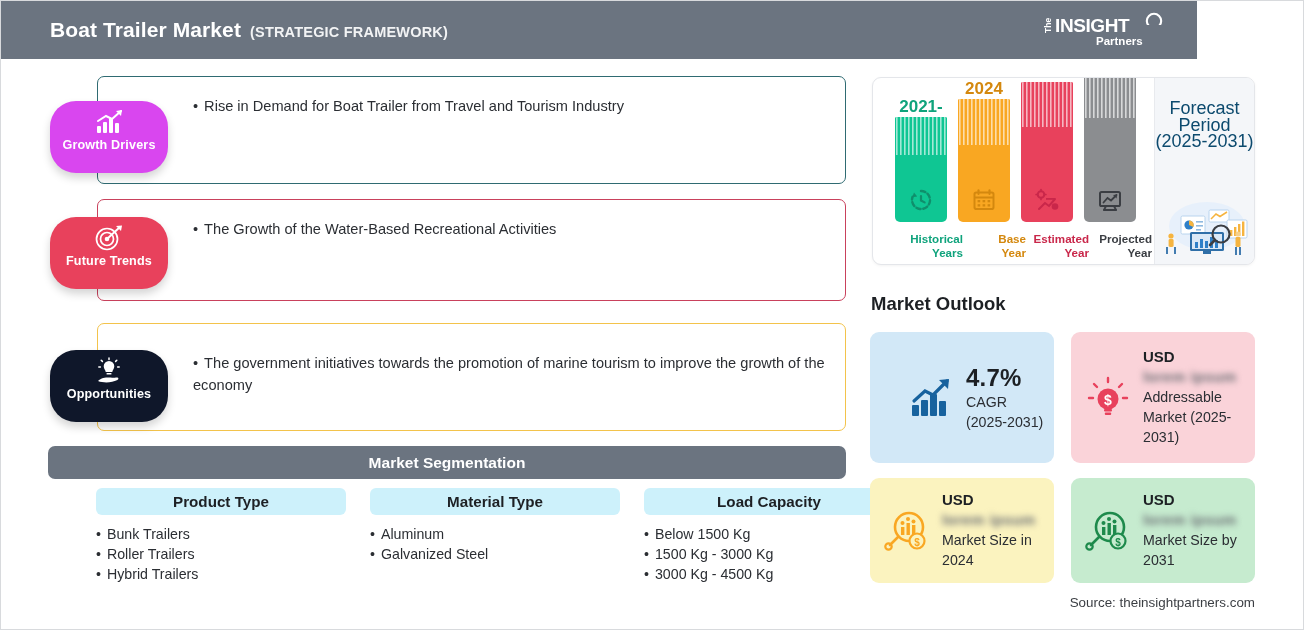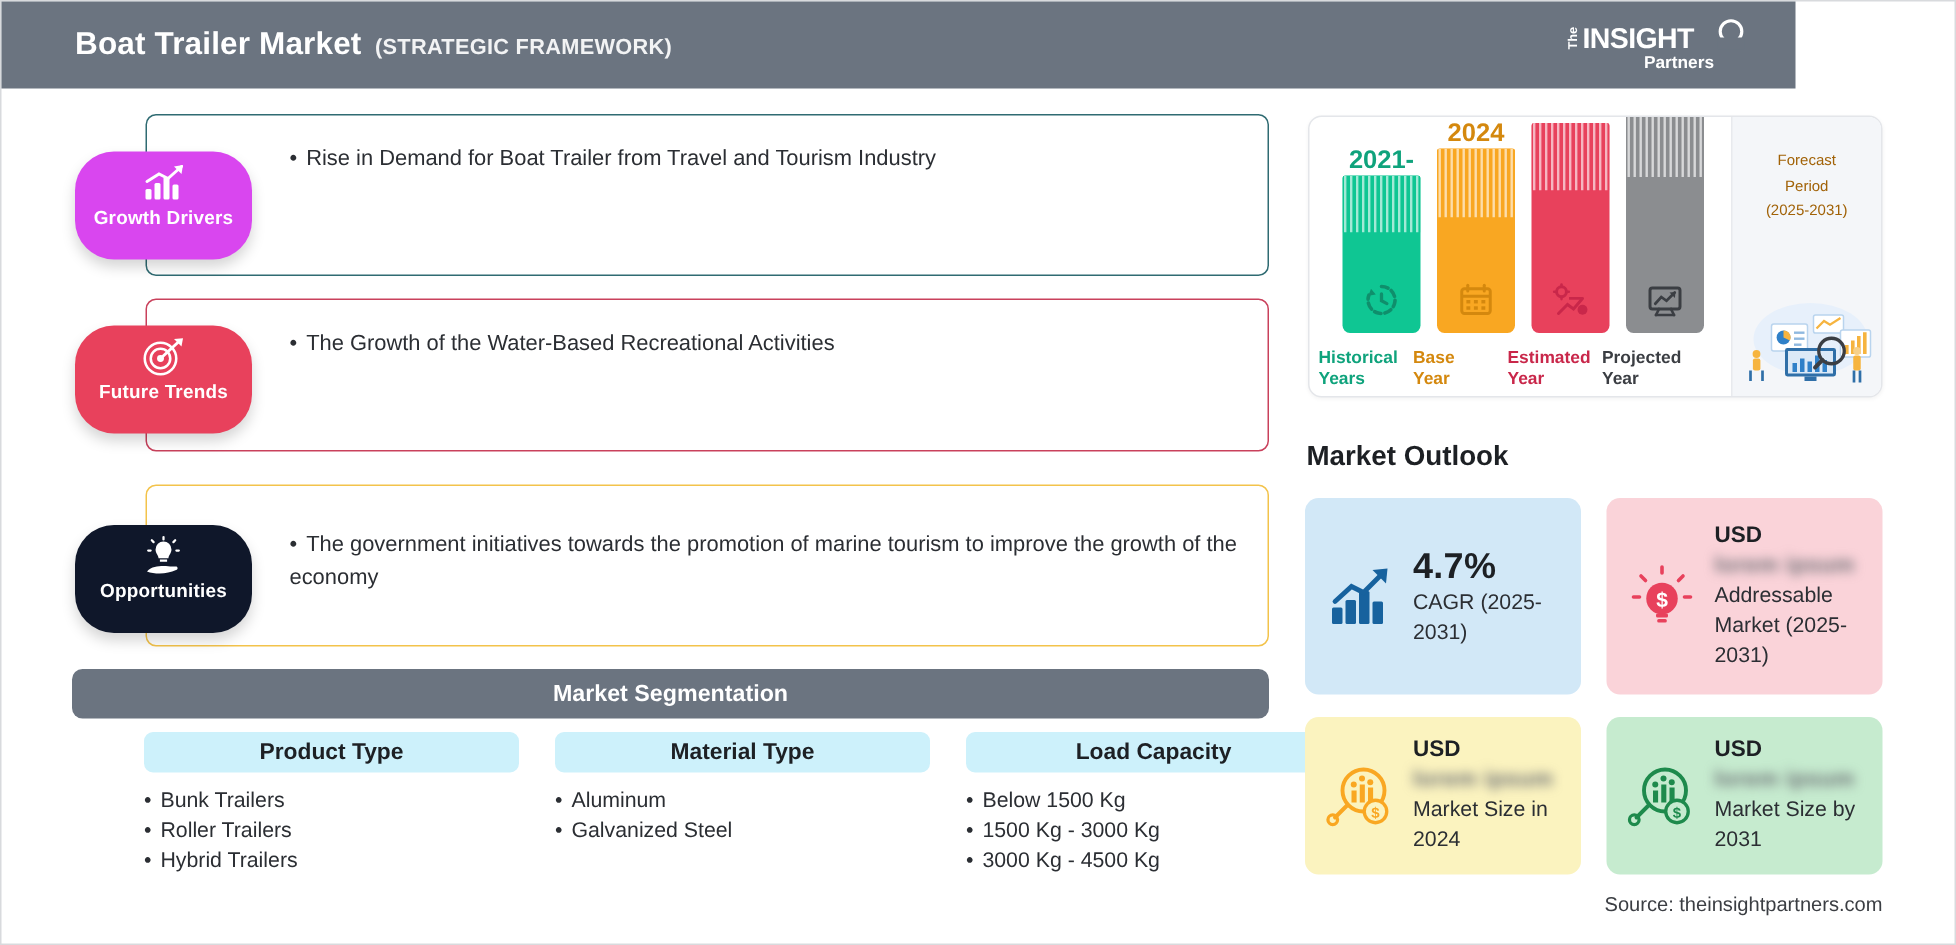--- a/index.html
+++ b/index.html
@@ -121,31 +121,31 @@
   .fc-bar .icon-slot {
     position: absolute; bottom: 9px; left: 0; width: 100%;
     display: flex; justify-content: center;
   }
   .fc-year {
     position: absolute; width: 80px; left: -14px;
     text-align: center; font-size: 17px; font-weight: bold;
   }
   .fc-cap {
     position: absolute; bottom: 6px; width: 84px; left: -16px;
-    text-align: left; font-size: 11.6px; font-weight: bold;
+    text-align: right; font-size: 11.6px; font-weight: bold;
     line-height: 14px;
   }
   .fc-right {
     position: absolute; right: 0; top: 0;
     width: 100px; height: 188px; background: #f4f6f9;
     border-left: 1px solid #e8eaee;
   }
   .fc-right-title {
     margin-top: 22px; text-align: center;
-    font-size: 10px; color: #a16207; line-height: 16.5px;
+    font-size: 18px; color: #0c4a6e; line-height: 16.5px;
   }
   .fc-illus { position: absolute; bottom: 8px; left: 4px; }
 
   
   .outlook-title {
     position: absolute; left: 870px; top: 292px;
     font-size: 18.5px; font-weight: bold; color: #1d2024; text-align: center;
   }
   .ocard {
     position: absolute; border-radius: 9px;
@@ -154,21 +154,21 @@
   .ocard-ico { flex: 0 0 auto; margin-left: 14px; }
   .ocard-body { margin-left: 12px; padding-right: 8px; }
   .ocard-unit { font-size: 15px; font-weight: bold; color: #1d2024; }
   .ocard-big { font-size: 24px; font-weight: bold; color: #1d2024; letter-spacing: .2px; }
   .ocard-blur {
     font-size: 15px; font-weight: bold; color: #6a6d73;
     filter: blur(3.4px); margin: 3px 0 2px; letter-spacing: .4px;
   }
   .ocard-cap { font-size: 14.2px; line-height: 20px; color: #2b2e33; }
 
-  .ocard.cagr  { left: 869px;  top: 331px; width: 184px; height: 131px; background: #d2e8f7; }
+  .ocard.cagr  { left: 869px;  top: 331px; width: 184px; height: 131px; background: #d2e8f7; padding-left: 24px; }
   .ocard.addr  { left: 1070px; top: 331px; width: 184px; height: 131px; background: #fad3d9; }
   .ocard.size24{ left: 869px;  top: 477px; width: 184px; height: 105px; background: #fbf3bf; }
   .ocard.size31{ left: 1070px; top: 477px; width: 184px; height: 105px; background: #c6ebcf; }
 
   .source {
     position: absolute; right: 48px; top: 594px;
     font-size: 13.4px; color: #3b3e43;
   }
 </style>
 </head>

